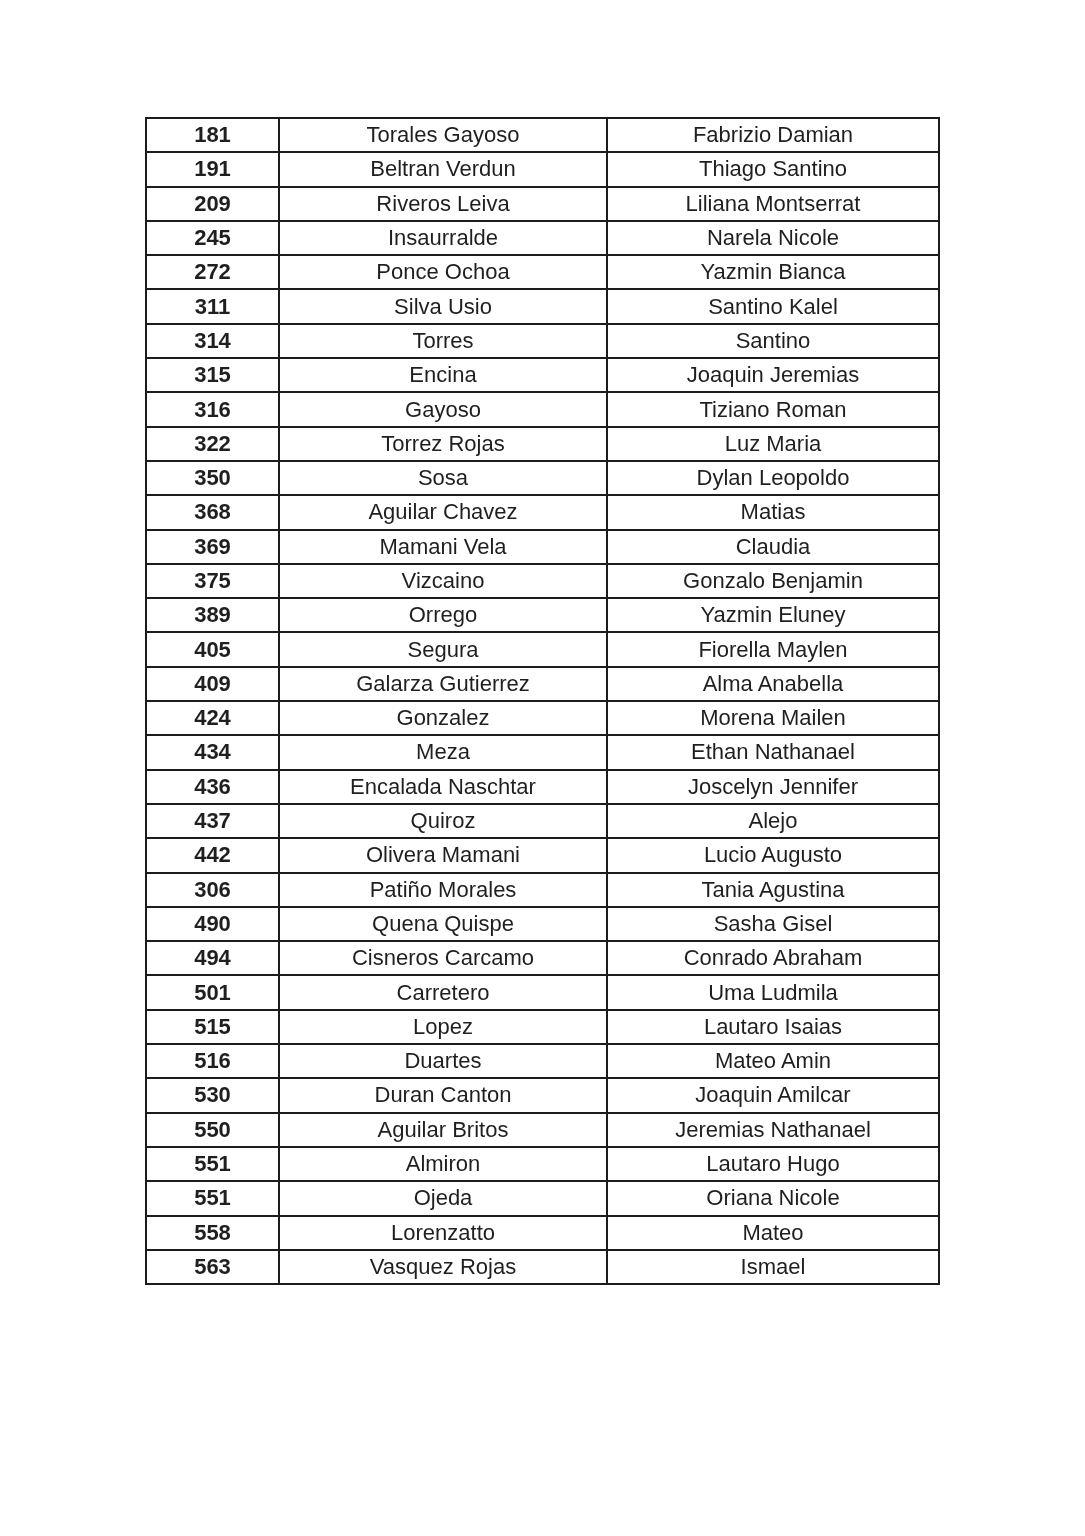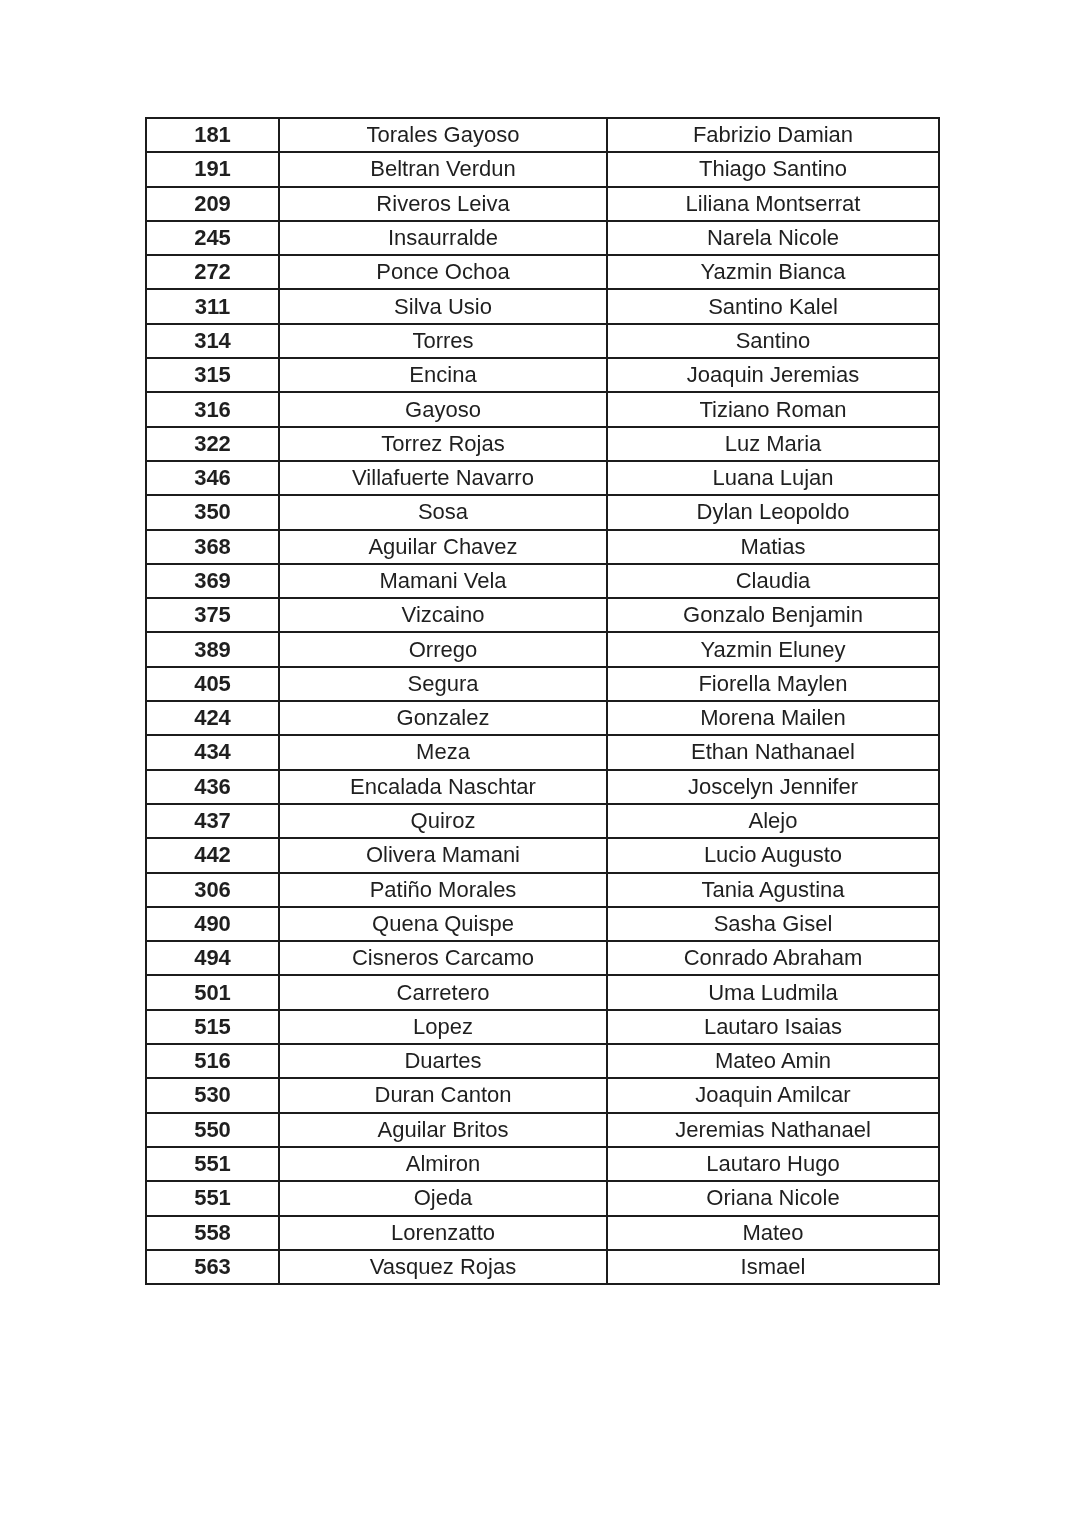--- a/index.html
+++ b/index.html
@@ -104,25 +104,20 @@
     <td class="cell-number">316</td>
     <td class="cell-last">Gayoso</td>
     <td class="cell-first">Tiziano Roman</td>
   </tr>
         <tr>
     <td class="cell-number">322</td>
     <td class="cell-last">Torrez Rojas</td>
     <td class="cell-first">Luz Maria</td>
   </tr>
         <tr>
-    <td class="cell-number">346</td>
-    <td class="cell-last">Villafuerte Navarro</td>
-    <td class="cell-first">Luana Lujan</td>
-  </tr>
-        <tr>
     <td class="cell-number">350</td>
     <td class="cell-last">Sosa</td>
     <td class="cell-first">Dylan Leopoldo</td>
   </tr>
         <tr>
     <td class="cell-number">368</td>
     <td class="cell-last">Aguilar Chavez</td>
     <td class="cell-first">Matias</td>
   </tr>
         <tr>
@@ -137,20 +132,25 @@
   </tr>
         <tr>
     <td class="cell-number">389</td>
     <td class="cell-last">Orrego</td>
     <td class="cell-first">Yazmin Eluney</td>
   </tr>
         <tr>
     <td class="cell-number">405</td>
     <td class="cell-last">Segura</td>
     <td class="cell-first">Fiorella Maylen</td>
+  </tr>
+        <tr>
+    <td class="cell-number">409</td>
+    <td class="cell-last">Galarza Gutierrez</td>
+    <td class="cell-first">Alma Anabella</td>
   </tr>
         <tr>
     <td class="cell-number">424</td>
     <td class="cell-last">Gonzalez</td>
     <td class="cell-first">Morena Mailen</td>
   </tr>
         <tr>
     <td class="cell-number">434</td>
     <td class="cell-last">Meza</td>
     <td class="cell-first">Ethan Nathanael</td>

